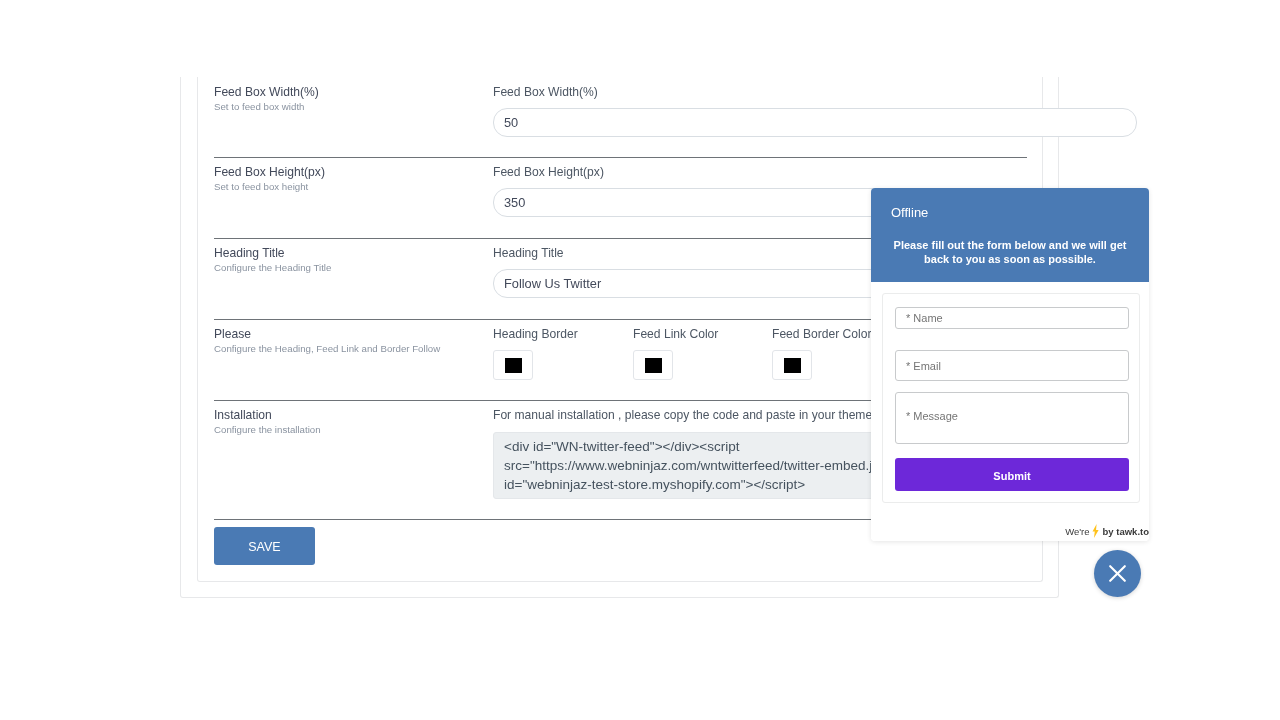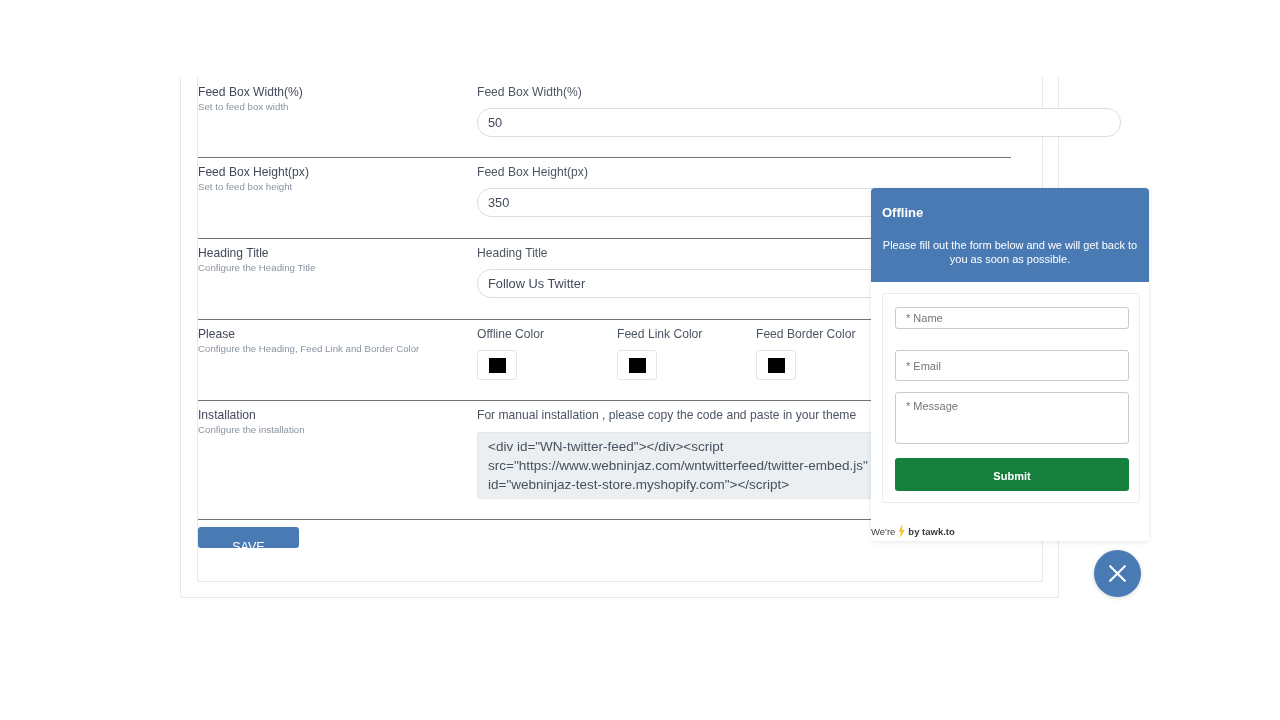--- a/index.html
+++ b/index.html
@@ -9,21 +9,21 @@
   .page{position:absolute;left:0;top:0;width:1280px;height:720px;background:#fff;overflow:hidden;}
 
   
   .outer-card{position:absolute;left:180px;top:-40px;width:879px;height:638px;
               border:1px solid #e7e8ea;border-top:none;background:#fff;
               box-sizing:border-box;border-radius:0 0 3px 3px;}
   .inner-card{position:absolute;left:16px;top:-14px;width:846px;height:636px;
               border:1px solid #e7e8ea;border-top:none;background:#fff;
               box-sizing:border-box;border-radius:0 0 3px 3px;}
   .card-mask{position:absolute;left:170px;top:0;width:900px;height:77px;background:#fff;z-index:5;}
-  .rows{position:absolute;left:0;top:62px;width:813px;}
+  .rows{position:absolute;left:16px;top:62px;width:813px;}
 
   .row{position:relative;box-sizing:border-box;}
   .hr{height:1px;background:#6e7378;width:813px;}
 
   .rlabel{position:absolute;left:0;top:8px;width:265px;}
   .rtitle{font-size:12.1px;color:#42495a;line-height:13px;white-space:nowrap;}
   .rdesc{font-size:9.7px;color:#8a93a0;line-height:12px;margin-top:2px;white-space:nowrap;}
 
   .rfield{position:absolute;left:279px;top:8px;}
   .flabel{font-size:12.1px;color:#4c5663;line-height:13px;white-space:nowrap;}
@@ -39,41 +39,41 @@
           display:flex;align-items:center;justify-content:center;cursor:pointer;padding:0;}
   .swatch i{display:block;width:17px;height:15px;background:#000;}
 
   
   .codebox{box-sizing:border-box;width:534px;margin-top:10px;background:#eceff1;
            border:1px solid #e4e7ea;border-radius:3px;padding:4px 10px 4px 10px;
            font-size:13.5px;line-height:19px;color:#45525e;}
   .cline{white-space:nowrap;}
 
   
-  .save-btn{position:absolute;left:0;width:101px;height:21px;background:#4a7ab4;color:#fff;
+  .save-btn{position:absolute;left:0;width:101px;height:38px;background:#4a7ab4;color:#fff;
             border:none;border-radius:3px;font-family:"Liberation Sans",sans-serif;
             font-size:12.5px;letter-spacing:0px;cursor:pointer;line-height:39px;}
 
   
   .chat{position:absolute;left:871px;top:188px;width:278px;height:353px;background:#fff;
         border-radius:4px;box-shadow:0 1px 5px rgba(0,0,0,.1);overflow:hidden;}
   .chat-head{background:#4a7ab4;height:94px;box-sizing:border-box;padding:17px 11px 0 11px;color:#fff;}
-  .chat-title{font-size:13px;line-height:15px;margin-left:0px;font-weight:bold;}
-  .chat-sub{font-size:11px;line-height:13.6px;text-align:center;margin-top:19px;}
+  .chat-title{font-size:13px;line-height:15px;margin-left:9px;}
+  .chat-sub{font-size:11px;line-height:13.6px;text-align:center;margin-top:19px;font-weight:bold;}
   .chat-body{position:relative;height:259px;background:#fff;}
   .chat-form{position:absolute;left:11px;top:11px;width:258px;height:210px;
              border:1px solid #ebecec;border-radius:3px;box-sizing:border-box;}
   .cf-input{position:absolute;left:12px;width:234px;box-sizing:border-box;
             border:1px solid #c8cacc;border-radius:3px;background:#fff;
             font-family:"Liberation Sans",sans-serif;font-size:11px;color:#555;
             padding:0 10px;outline:none;resize:none;}
-  .cf-submit{position:absolute;left:12px;width:234px;height:33px;background:#15803d;
+  .cf-submit{position:absolute;left:12px;width:234px;height:33px;background:#6d28d9;
              color:#fff;border:none;border-radius:3px;font-family:"Liberation Sans",sans-serif;
              font-size:11px;font-weight:bold;cursor:pointer;line-height:35px;}
-  .chat-foot{position:absolute;left:0;top:242px;width:100%;text-align:left;
+  .chat-foot{position:absolute;left:0;top:242px;width:100%;text-align:right;
              font-size:9.5px;line-height:12px;color:#3a3a3a;}
   .chat-foot .bolt{vertical-align:-3px;margin:0 3.5px 0 2.5px;}
   .chat-foot b{font-weight:bold;}
 
   .chat-close{position:absolute;left:1094px;top:550px;width:47px;height:47px;border-radius:50%;
               background:#4a7ab4;border:none;cursor:pointer;box-shadow:0 1px 4px rgba(0,0,0,.17);
               display:flex;align-items:center;justify-content:center;padding:0;}
 </style>
 </head>
 <body>
@@ -116,24 +116,24 @@
         <div class="rfield">
           <div class="flabel">Heading Title</div>
           <input class="tinput" type="text" value="Follow Us Twitter" style="">
         </div>
       </div>
       <div class="hr"></div>
 
       <div class="row" style="height:80px">
         <div class="rlabel">
           <div class="rtitle">Please</div>
-          <div class="rdesc">Configure the Heading, Feed Link and Border Color</div>
+          <div class="rdesc">Configure the Heading, Feed Link and Border Follow</div>
         </div>
         <div class="colgroup" style="left:279px">
-          <div class="flabel">Offline Color</div>
+          <div class="flabel">Heading Border</div>
           <button class="swatch">
                 <i style="background: rgb(0, 0, 0);"></i>
               </button>
         </div>
         <div class="colgroup" style="left:558px">
           <div class="flabel">Feed Border Color</div>
           <button class="swatch">
                 <i style="background: rgb(0, 0, 0);"></i>
               </button>
         </div>
@@ -174,21 +174,21 @@
 
   <div class="chat">
     <div class="chat-head">
       <div class="chat-title">Offline</div>
       <div class="chat-sub">Please fill out the form below and we will get back to you as soon as possible.</div>
     </div>
     <div class="chat-body">
       <div class="chat-form">
         <input class="cf-input" style="top: 13px; height: 22px;" type="text" placeholder="* Name">
         <input class="cf-input" style="top: 56px; height: 31px;" type="text" placeholder="* Email">
-        <textarea class="cf-input" style="top: 98px; height: 52px; padding-top: 7px;" placeholder="* Message"></textarea>
+        <textarea class="cf-input" style="top: 98px; height: 52px; padding-top: 17px;" placeholder="* Message"></textarea>
         <button class="cf-submit" style="top:164px">Submit</button>
       </div>
       <div class="chat-foot">
         <span>We're</span><svg class="bolt" width="7" height="14" viewBox="0 0 7 14">
             <path d="M4.6 0 L0.55 7.6 L2.75 7.6 L2.0 14 L6.6 5.9 L4.05 5.9 Z" fill="#ffc21c"></path>
           </svg><b>by tawk.to</b>
       </div>
     </div>
   </div>
 

